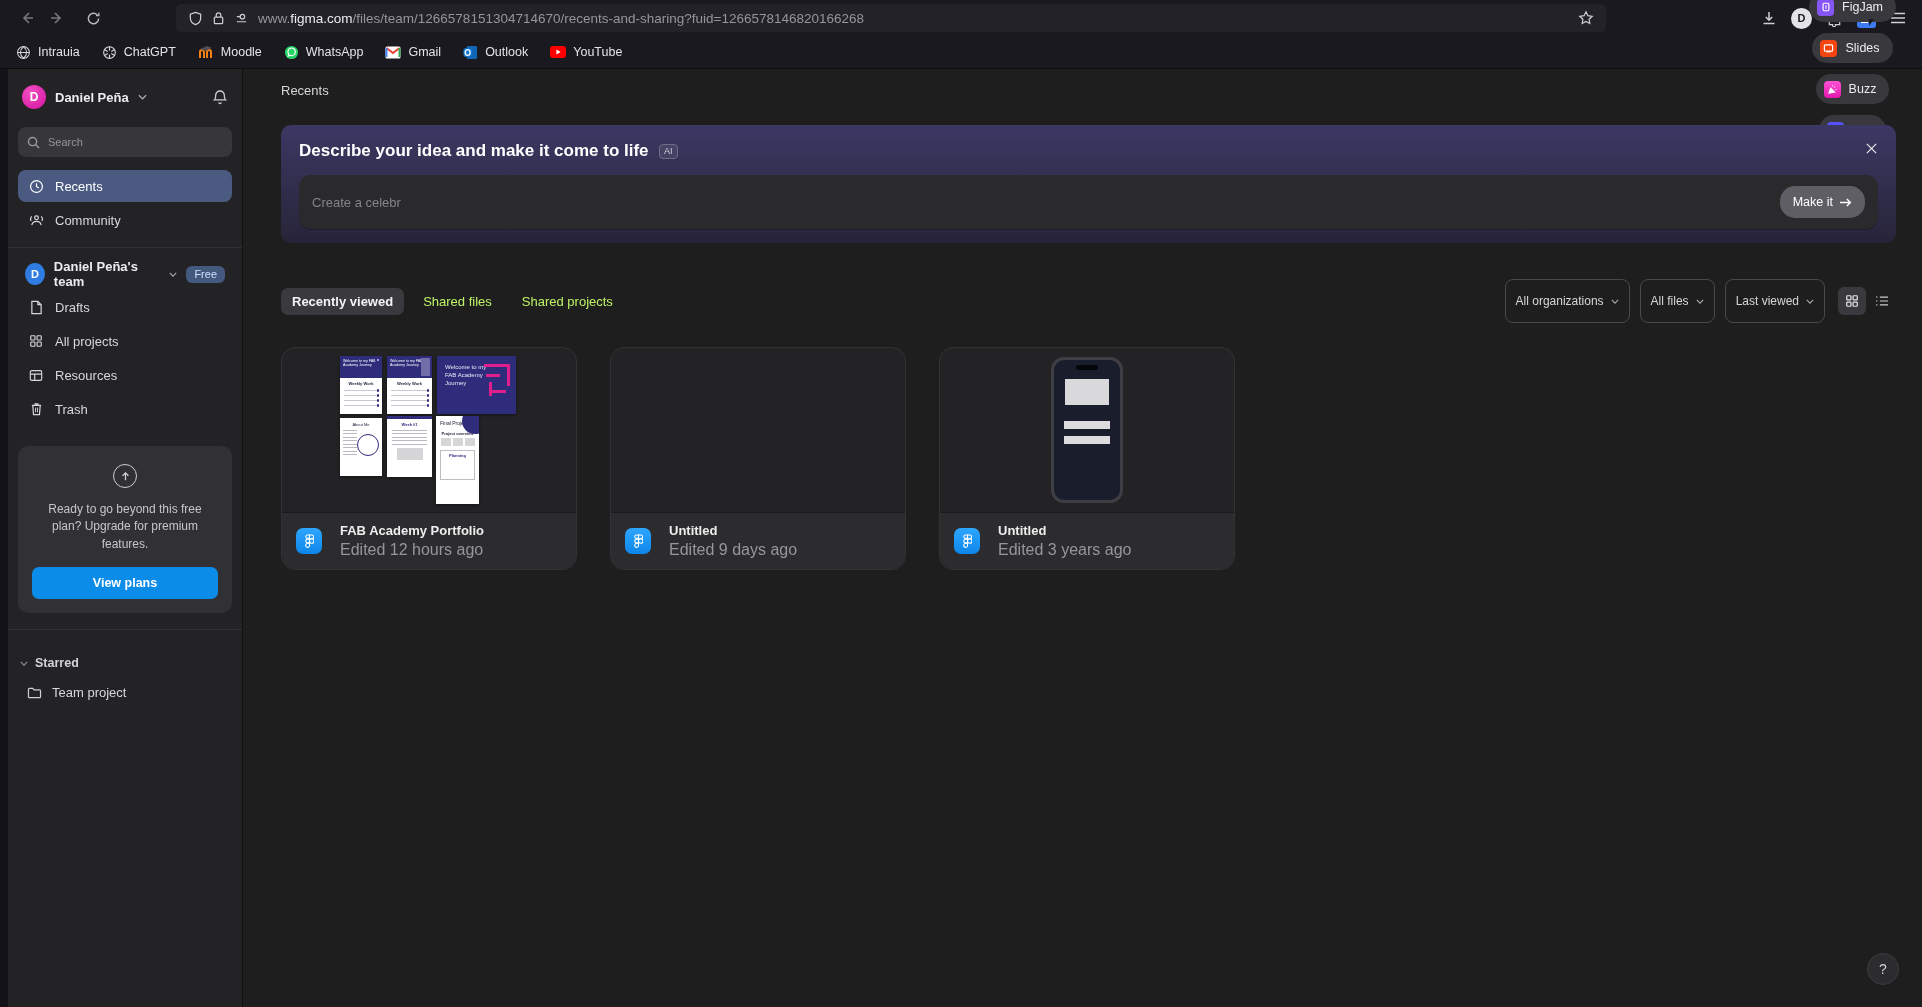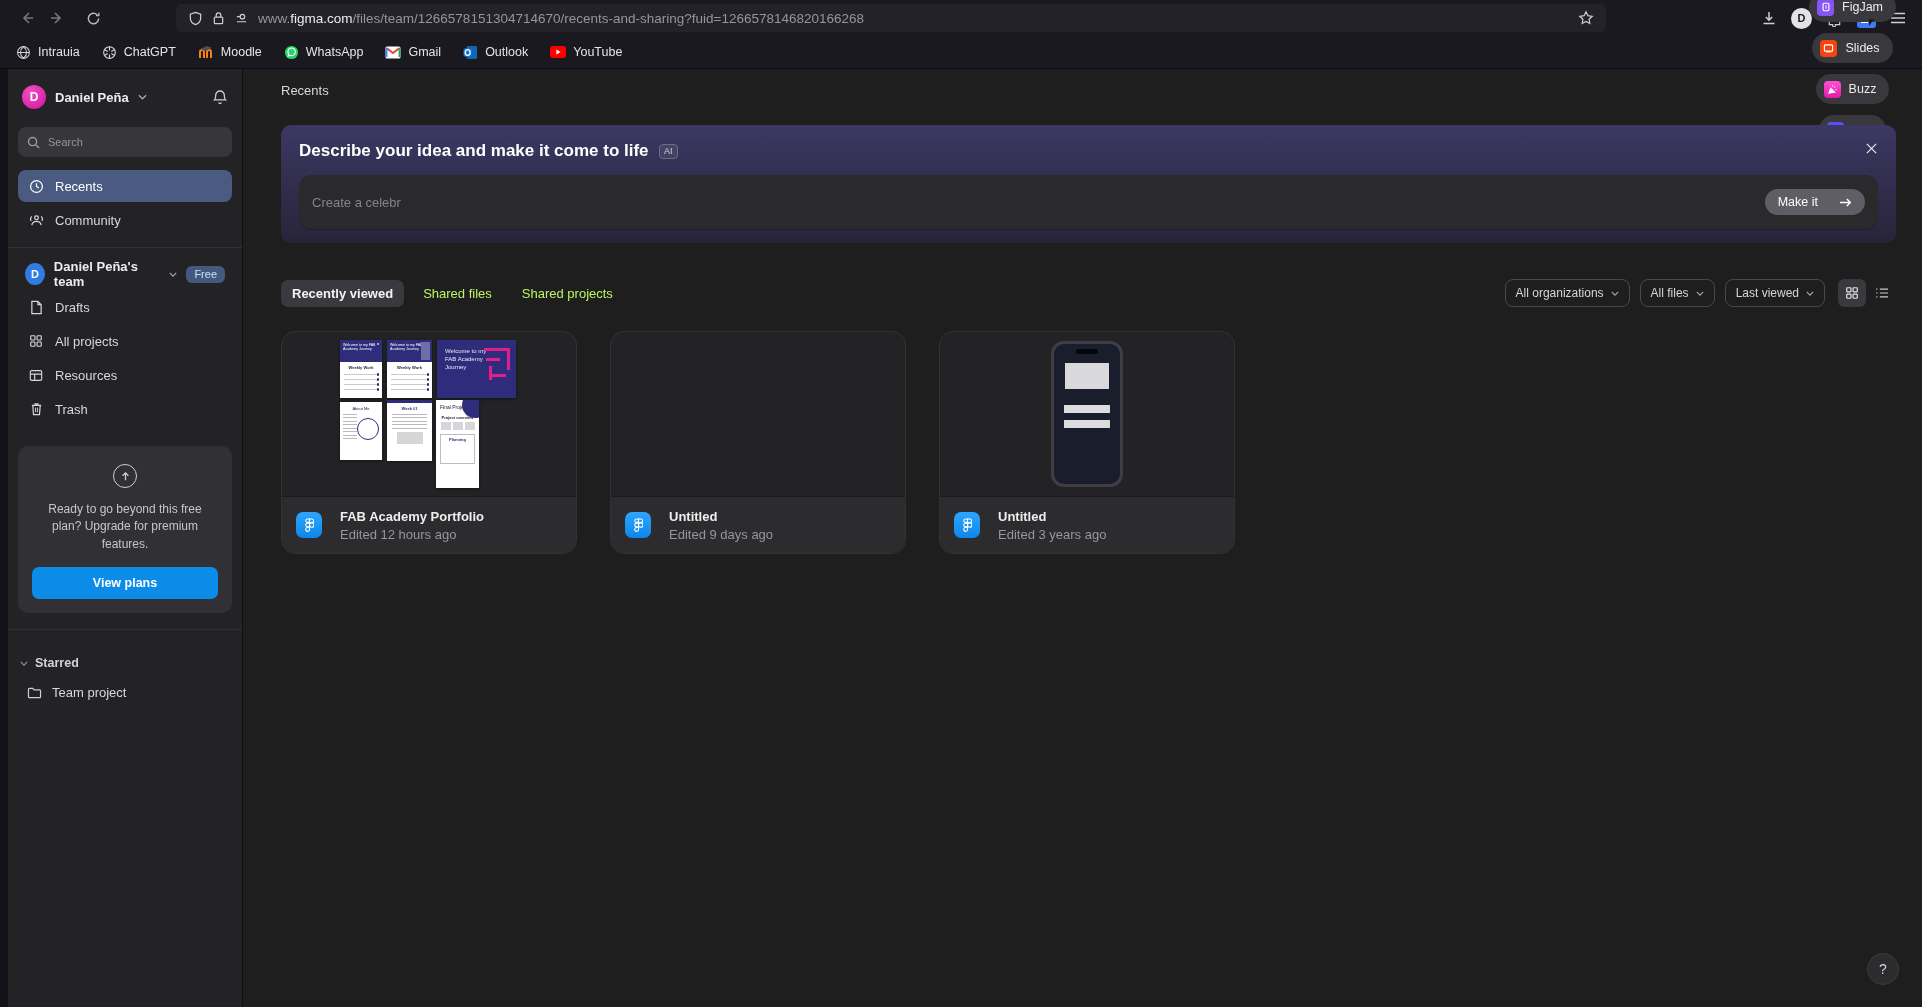--- a/index.html
+++ b/index.html
@@ -89,45 +89,45 @@
   .banner-title { font-size:17px; font-weight:bold; color:#ffffff; }
   .ai-badge { font-size:9px; color:#d0d0dc; border:1px solid #6e6b85; background:rgba(255,255,255,.07);
     border-radius:4px; padding:1.5px 4.5px; }
   .banner-close { position:absolute; top:11px; right:13px; width:24px; height:24px; color:#e3e3e8;
     display:flex; align-items:center; justify-content:center; }
   .banner-input { margin-top:14px; height:54px; background:#2a2a2d; border-radius:12px;
     display:flex; align-items:center; padding:0 13px; box-shadow:0 1px 0 rgba(0,0,0,.25); }
   .banner-input input { flex:1; border:none; outline:none; background:transparent; color:#e6e6e8;
     font-size:13px; font-family:inherit; }
   .banner-input input::placeholder { color:#84848c; }
-  .make-btn { height:26px; border:none; border-radius:15px; background:#5e5e64; color:#fff;
-    font-size:12.5px; font-family:inherit; display:flex; align-items:center; gap:21px; padding:0 13px; cursor:pointer; }
+  .make-btn { height:32px; border:none; border-radius:15px; background:#5e5e64; color:#fff;
+    font-size:12.5px; font-family:inherit; display:flex; align-items:center; gap:6px; padding:0 13px; cursor:pointer; }
 
   
   .filter-row { margin-top:36px; display:flex; align-items:center; }
   .tabs { display:flex; gap:8px; }
   .tab { font-size:13px; color:#bef264; padding:6px 11px; border-radius:7px; }
   .tab.active { background:#3a3a3e; color:#f4f4f5; font-weight:bold; }
   .filter-right { margin-left:auto; display:flex; align-items:center; gap:10px; }
-  .dd { height:28px; border:1px solid #49494d; border-radius:8px; display:flex; align-items:center;
+  .dd { height:44px; border:1px solid #49494d; border-radius:8px; display:flex; align-items:center;
     gap:7px; padding:0 10px; font-size:12px; color:#d6d6d8; }
   .view-toggle { display:flex; gap:2px; margin-left:3px; }
   .vt { width:28px; height:28px; border-radius:6px; display:flex; align-items:center; justify-content:center; color:#cbcbcf; }
   .vt.active { background:#3a3a3e; }
 
   
   .cards { margin-top:24px; display:flex; gap:33px; }
   .card { width:296px; border-radius:14px; overflow:hidden; background:#232326; border:1px solid #323235; cursor:pointer; }
   .thumb { height:164px; position:relative; }
   .card-footer { height:57px; background:#2c2c2f; border-top:1px solid #1b1b1e;
     display:flex; align-items:center; gap:18px; padding:0 14px; }
   .file-icon { width:26px; height:26px; border-radius:7px; flex:0 0 auto;
     background:linear-gradient(180deg,#2ea6ff,#0d86e9); display:flex; align-items:center; justify-content:center; }
   .file-name { font-size:13px; font-weight:600; color:#eeeeef; }
-  .file-edited { font-size:13px; color:#96969b; margin-top:3px; }
+  .file-edited { font-size:16px; color:#96969b; margin-top:3px; }
 
   
   .collage { position:absolute; left:58px; top:8px; width:178px; height:150px; font-family:"Liberation Sans",sans-serif; }
   .fr { position:absolute; background:#fff; box-shadow:0 1px 3px rgba(0,0,0,.45); overflow:hidden; }
   .navy { background:#2f2c7c; color:#fff; }
   .fr-hd { background:#2f2c7c; color:#fff; font-size:3.6px; line-height:1.2; padding:3px 3px 2px; height:22px; }
   .fr-hd .dots { float:right; width:2px; height:2px; border-radius:50%; background:#cfcfe8; }
   .f1 { left:0; top:0; width:42px; height:58px; }
   .f2 { left:47px; top:0; width:45px; height:58px; }
   .f2 .menu-col { position:absolute; right:2px; top:2px; width:9px; height:18px; background:#716da9; }

